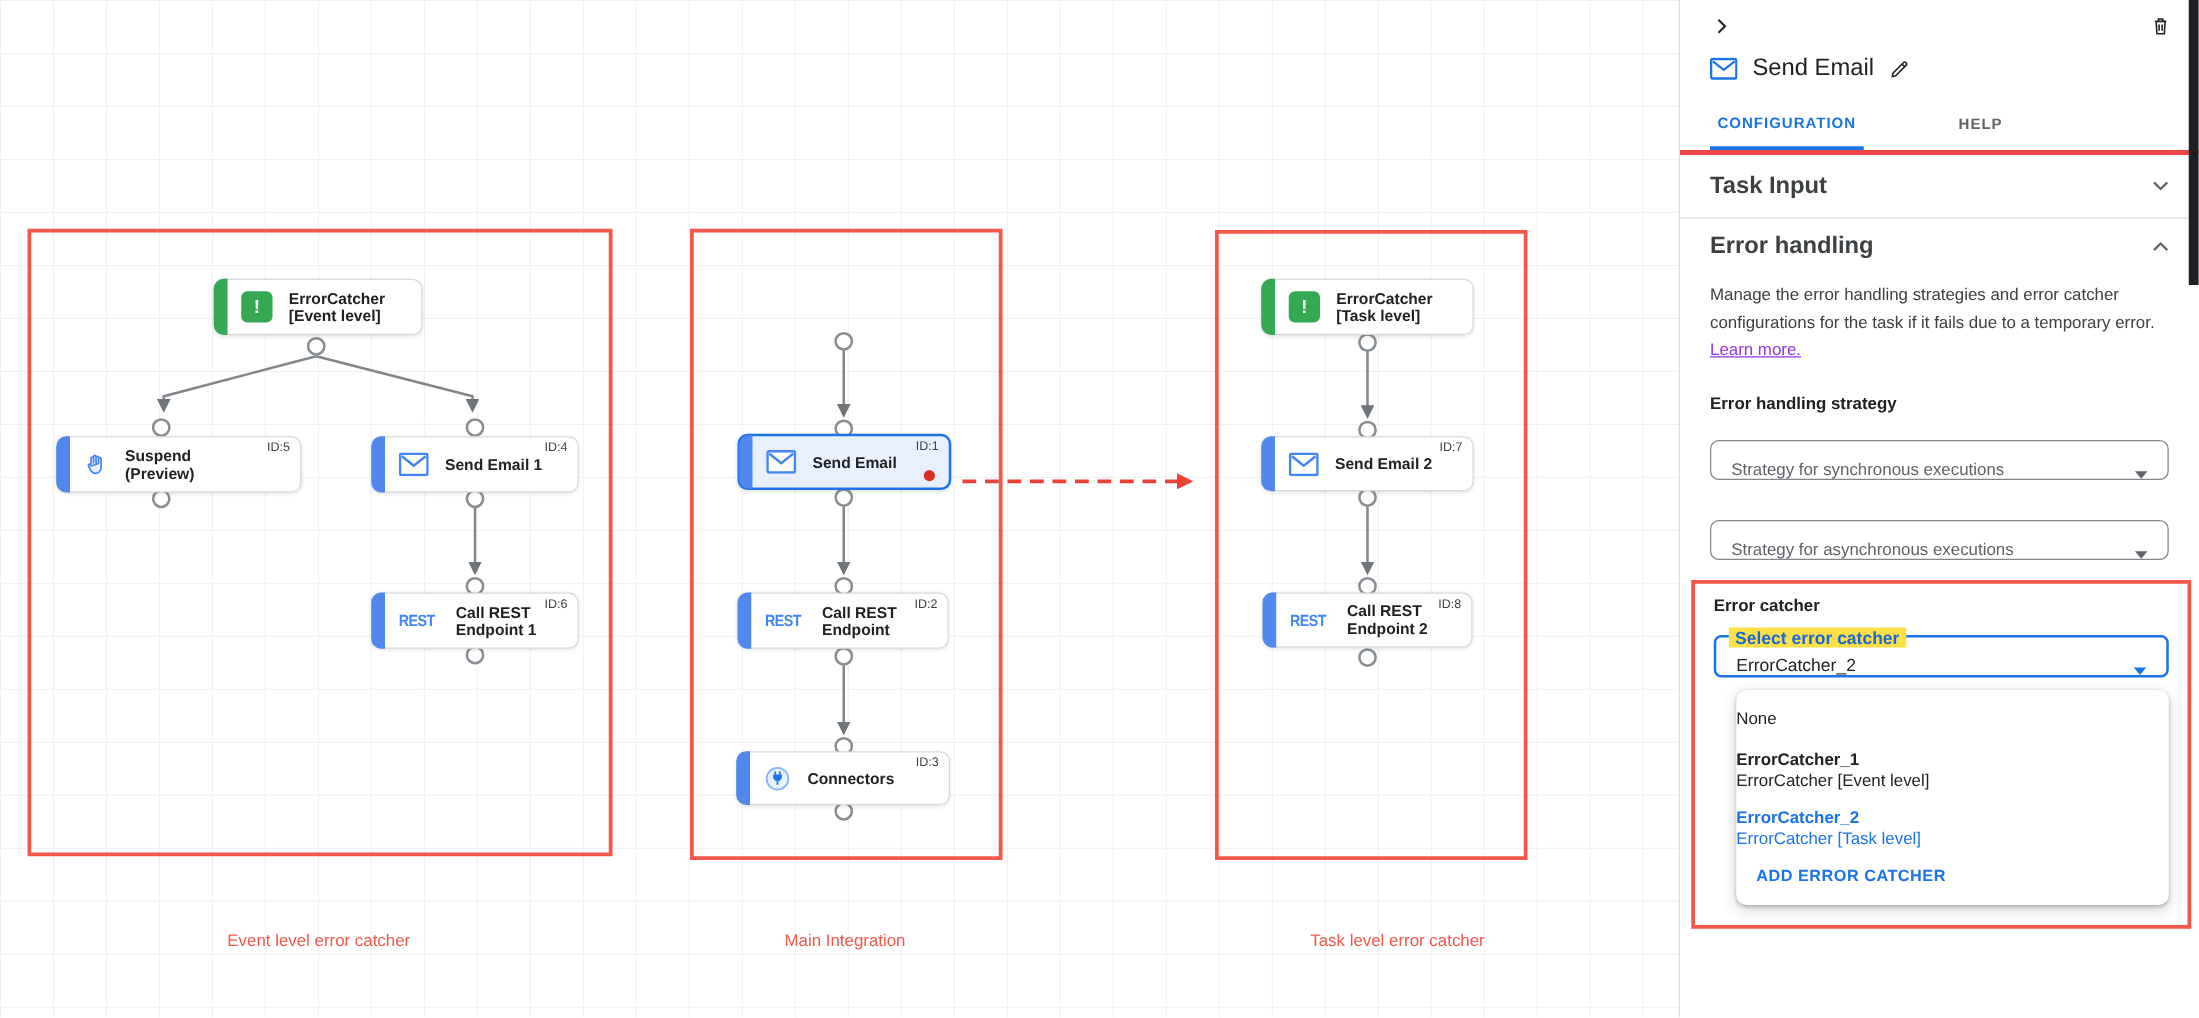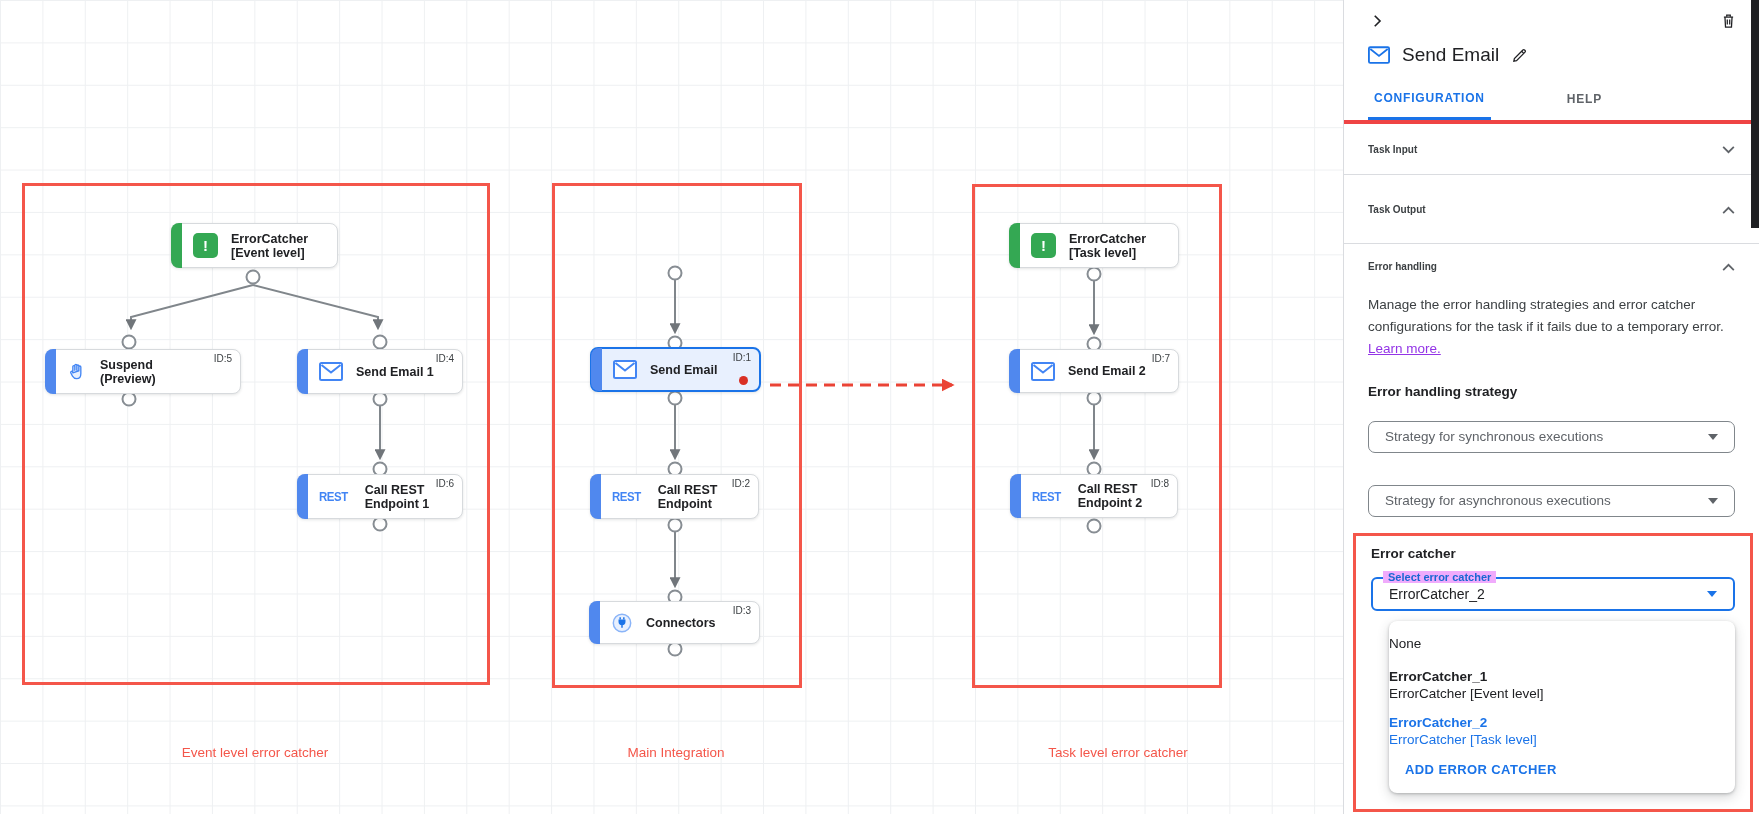--- a/index.html
+++ b/index.html
@@ -43,45 +43,45 @@
   .toolbar { display:flex; justify-content:space-between; align-items:center; padding:12px 22px 6px 24px; }
   .icon-btn { display:flex; cursor:pointer; }
   .title-row { display:flex; align-items:center; gap:12px; padding:8px 24px 12px; }
   .panel-title { font-size:19px; color:#202124; font-weight:normal; }
   .tabs { display:flex; height:46px; padding-left:24px; border-bottom:4px solid #ef4444; }
   .tab { display:flex; align-items:center; font-size:12px; font-weight:bold; letter-spacing:.8px; color:#5f6368; padding:0 6px; cursor:pointer; }
   .tab.active { color:#1a73e8; border-bottom:3px solid #1a73e8; }
   .tab + .tab { margin-left:58px; padding:0 18px; }
 
   .acc-row { display:flex; align-items:center; justify-content:space-between; padding:0 24px; border-bottom:1px solid #dadce0; }
-  .acc-row .acc-label { font-size:10px; font-weight:bold; color:#3c4043; }
+  .acc-row .acc-label { font-size:19px; font-weight:bold; color:#3c4043; }
   .row-task-input { height:51px; }
   .row-task-output { height:69px; }
   .row-error-handling { height:44px; border-bottom:none; }
 
   .eh-body { padding:0 24px; }
   .eh-desc { font-size:13.5px; color:#3c4043; line-height:1.62; margin-top:6px; }
   .eh-desc a { color:#9334e6; text-decoration:underline; cursor:pointer; }
   .lbl-bold { font-size:13.5px; font-weight:bold; color:#202124; }
   .strategy-label { margin-top:24px; }
 
   .select {
-    position:relative; display:flex; align-items:center; justify-content:space-between;
+    position:relative; display:flex; align-items:flex-end; justify-content:space-between;
     height:32px; padding:0 16px; border:1px solid #80868b; border-radius:7px;
     font-size:13.5px; color:#5f6368; background:#fff; cursor:pointer;
   }
   .sel-sync { margin-top:22px; }
   .sel-async { margin-top:32px; }
   .caret { width:0; height:0; border-left:5px solid transparent; border-right:5px solid transparent; border-top:6px solid #5f6368; }
   .caret.blue { border-top-color:#1a73e8; }
 
   .red-region { margin:16px -18px 0 -15px; border:3px solid #f4564a; }
   .red-inner { padding:10px 15px 16px; }
   .select.focused { margin-top:16px; height:34px; border:2px solid #1a73e8; border-radius:6px; color:#202124; font-size:14px; }
-  .float-label { position:absolute; top:-8px; left:10px; background:#f0abfc; padding:0 5px; font-size:11px; color:#1967d2; font-weight:bold; }
+  .float-label { position:absolute; top:-8px; left:10px; background:#fde047; padding:0 5px; font-size:14px; color:#1967d2; font-weight:bold; }
 
   .menu {
     margin:10px 4px 0 18px; width:346px; background:#fff; border-radius:8px;
     box-shadow:0 1px 3px rgba(60,64,67,.3), 0 4px 12px rgba(60,64,67,.22);
     padding:14px 0 16px;
   }
   .menu-item { padding:0 0; font-size:13.5px; color:#202124; line-height:17px; cursor:pointer; }
   .menu-item .mi-title { display:block; font-weight:bold; }
   .menu-item .mi-sub { display:block; }
   .mi-none { margin-bottom:16px; font-weight:normal; }
@@ -301,26 +301,20 @@
       <span class="tab">HELP</span>
     </div>
 
     <div class="acc-row row-task-input">
       <span class="acc-label">Task Input</span>
       <span><svg width="13" height="8" viewBox="0 0 14 9">
             <polyline points="1,1 7,7 13,1" fill="none" stroke="#5f6368" stroke-width="2"></polyline>
           </svg></span>
     </div>
 
-    <div class="acc-row row-task-output">
-      <span class="acc-label">Task Output</span>
-      <span><svg width="13" height="8" viewBox="0 0 14 9">
-            <polyline points="1,8 7,2 13,8" fill="none" stroke="#5f6368" stroke-width="2"></polyline>
-          </svg></span>
-    </div>
 
     <div class="acc-row row-error-handling">
       <span class="acc-label">Error handling</span>
       <span><svg width="13" height="8" viewBox="0 0 14 9">
             <polyline points="1,8 7,2 13,8" fill="none" stroke="#5f6368" stroke-width="2"></polyline>
           </svg></span>
     </div>
 
     <div class="eh-body">
       <p class="eh-desc"><span>Manage the error handling strategies and error catcher configurations for the task if it fails due to a temporary error.</span>

